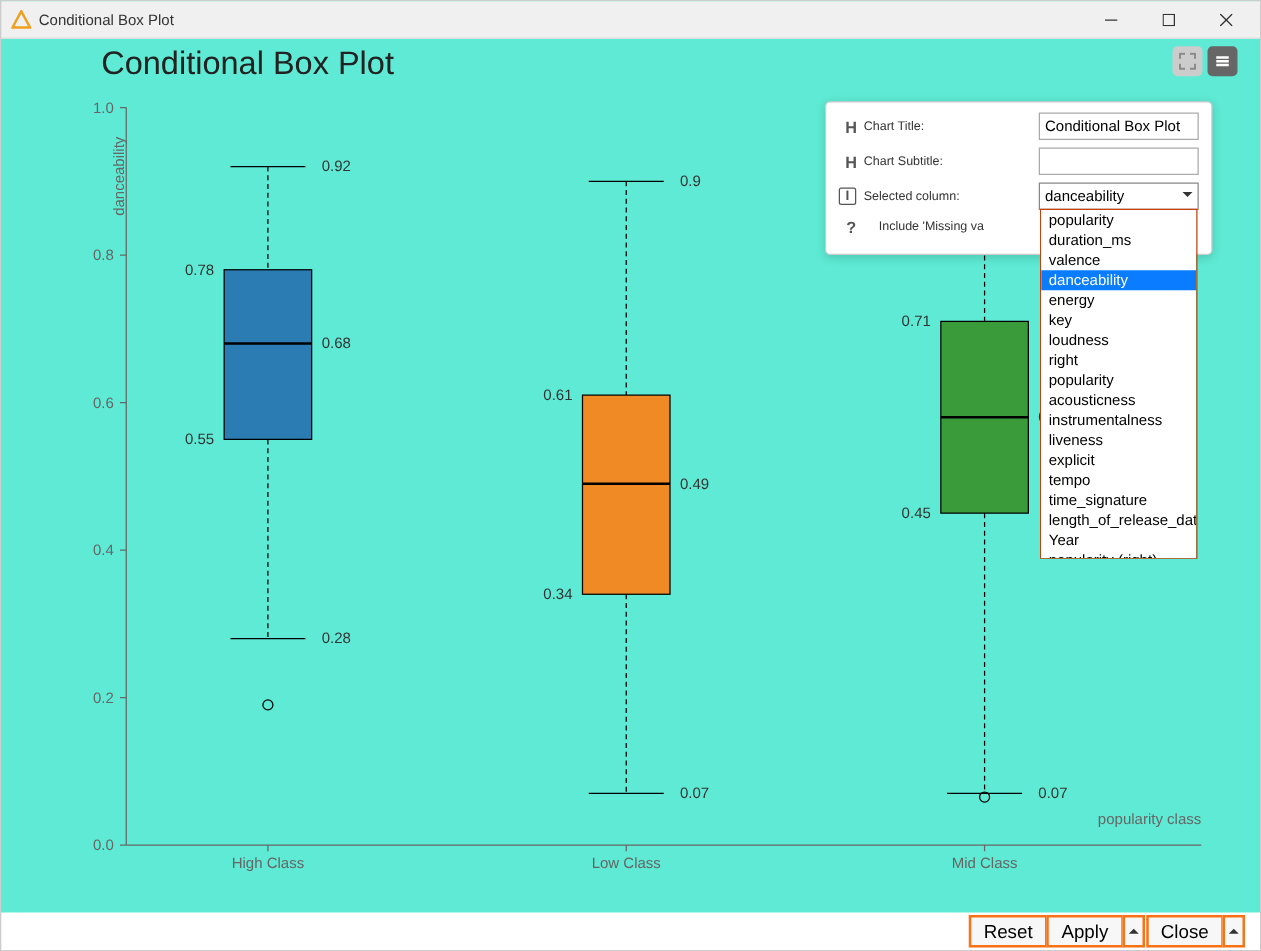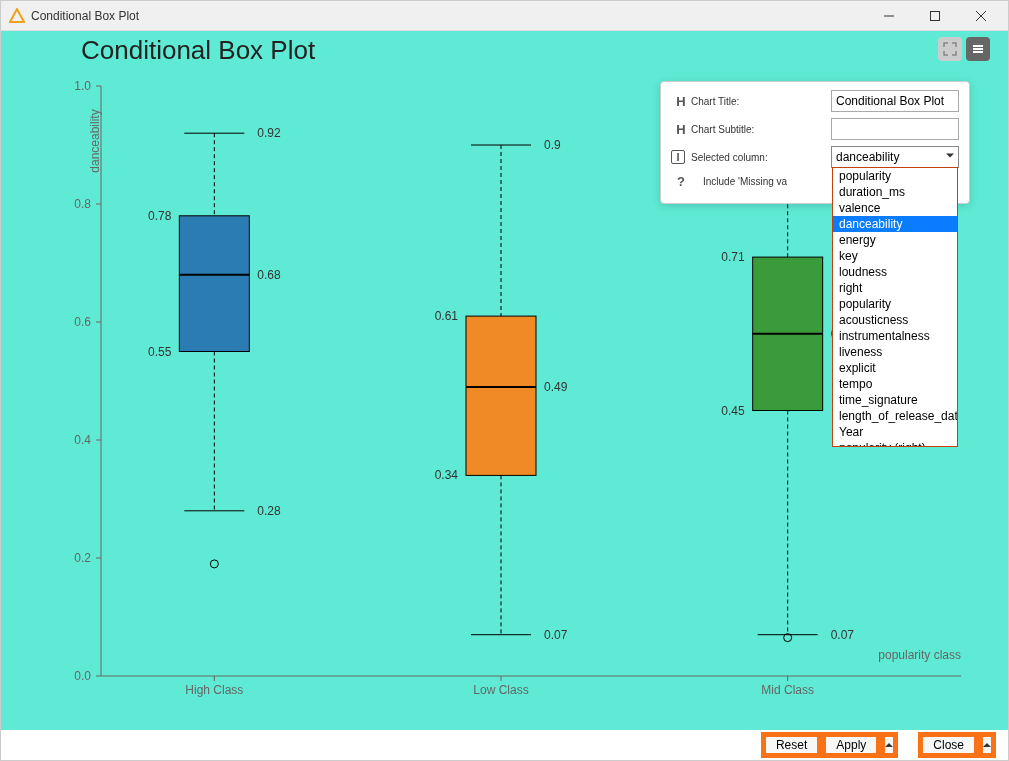--- a/index.html
+++ b/index.html
@@ -20,21 +20,21 @@
   .panel-row { display: flex; align-items: center; margin-bottom: 6px; }
   .panel-row .icon { width: 20px; font-weight: bold; color: #555; text-align: center; }
   .panel-row .lbl { width: 140px; color: #333; font-size: 10px; }
   .panel-row input[type=text] { flex: 1; min-width: 0; height: 22px; border: 1px solid #aaa; padding: 0 4px; font-size: 12px; }
   .panel-row .select-wrap { flex: 1; min-width: 0; position: relative; height: 22px; border: 1px solid #888; background: #fff; display: flex; align-items: center; padding: 0 18px 0 4px; font-size: 12px; }
   .select-wrap .chev { position: absolute; right: 2px; top: 50%; transform: translateY(-50%); }
   .dropdown { position: absolute; top: 100%; left: 0; right: 0; background: #fff; border: 1px solid #c2410c; max-height: 280px; overflow-y: auto; z-index: 10; }
   .dropdown .opt { padding: 1px 6px; font-size: 12px; color: #000; cursor: default; white-space: nowrap; }
   .dropdown .opt.sel { background: #0a7cff; color: #fff; }
   .footer { height: 30px; display: flex; align-items: center; justify-content: flex-end; padding: 0 12px; gap: 0; background: #fff; }
-  .fbtn { height: 26px; padding: 0 10px; border: 5px solid #f97316; background: #f7f7f7; font-size: 12px; display: flex; align-items: center; cursor: pointer; }
+  .fbtn { height: 26px; padding: 0 10px; border: 2px solid #f97316; background: #f7f7f7; font-size: 15px; display: flex; align-items: center; cursor: pointer; }
   .fbtn + .fbtn { margin-left: -1px; text-align: center; }
   .fbtn.arrow { width: 18px; padding: 0; justify-content: center; }
   .box-label { font-size: 12px; fill: #333; }
   .axis-tick { font-size: 12px; fill: #666; }
   .axis-label { font-size: 12px; fill: #666; }
   text { font-family: "Segoe UI", Arial, sans-serif; }
 </style>
 </head>
 <body>
 
@@ -196,21 +196,21 @@
   </div>
 
   <div class="footer">
     <div class="fbtn">Reset</div>
     <div class="fbtn">Apply</div>
     <div class="fbtn arrow">
       <svg width="8" height="8">
           <polygon points="0,6 8,6 4,2" fill="#333"></polygon>
         </svg>
     </div>
-    <div class="fbtn" style="margin-left:20px;">Close</div>
+    <div class="fbtn" style="margin-left:1px;">Close</div>
     <div class="fbtn arrow">
       <svg width="8" height="8">
           <polygon points="0,6 8,6 4,2" fill="#333"></polygon>
         </svg>
     </div>
   </div>
 
 </div>
 
 </body></html>

